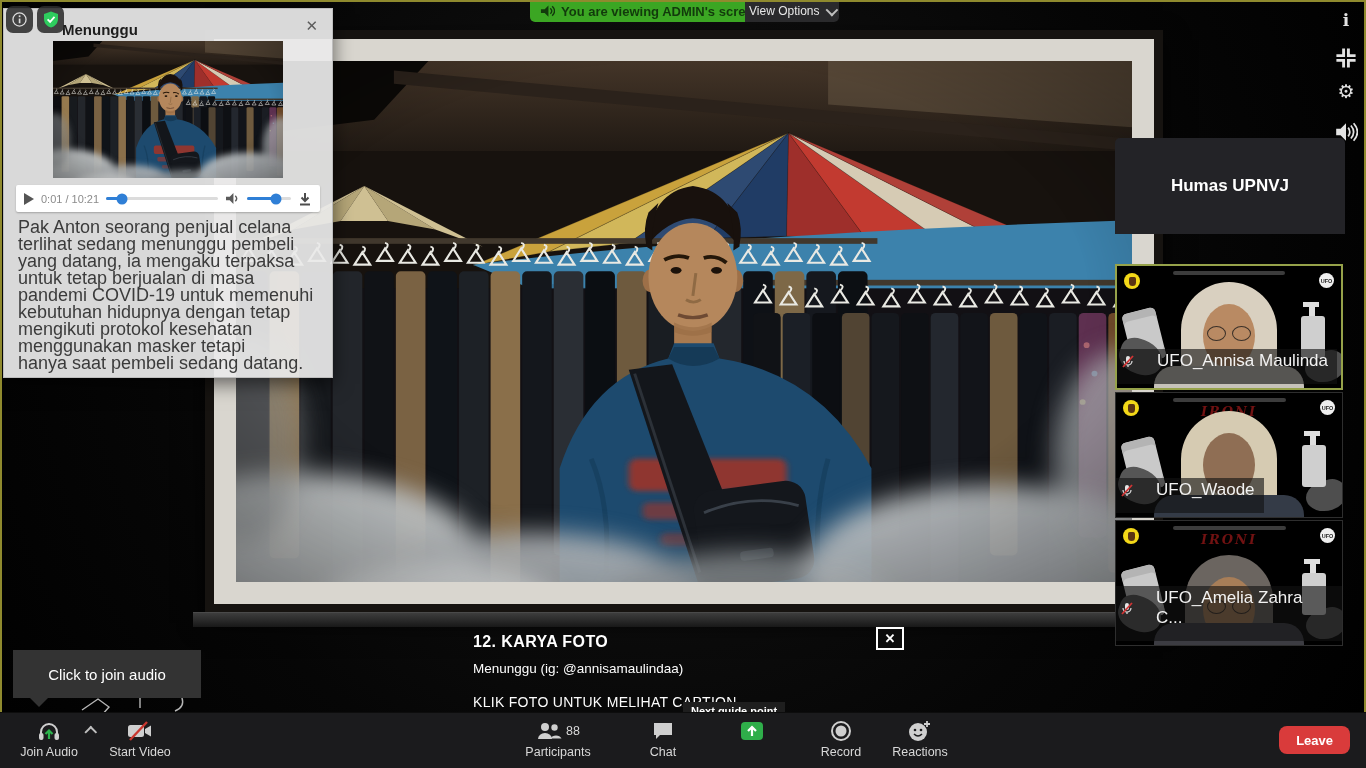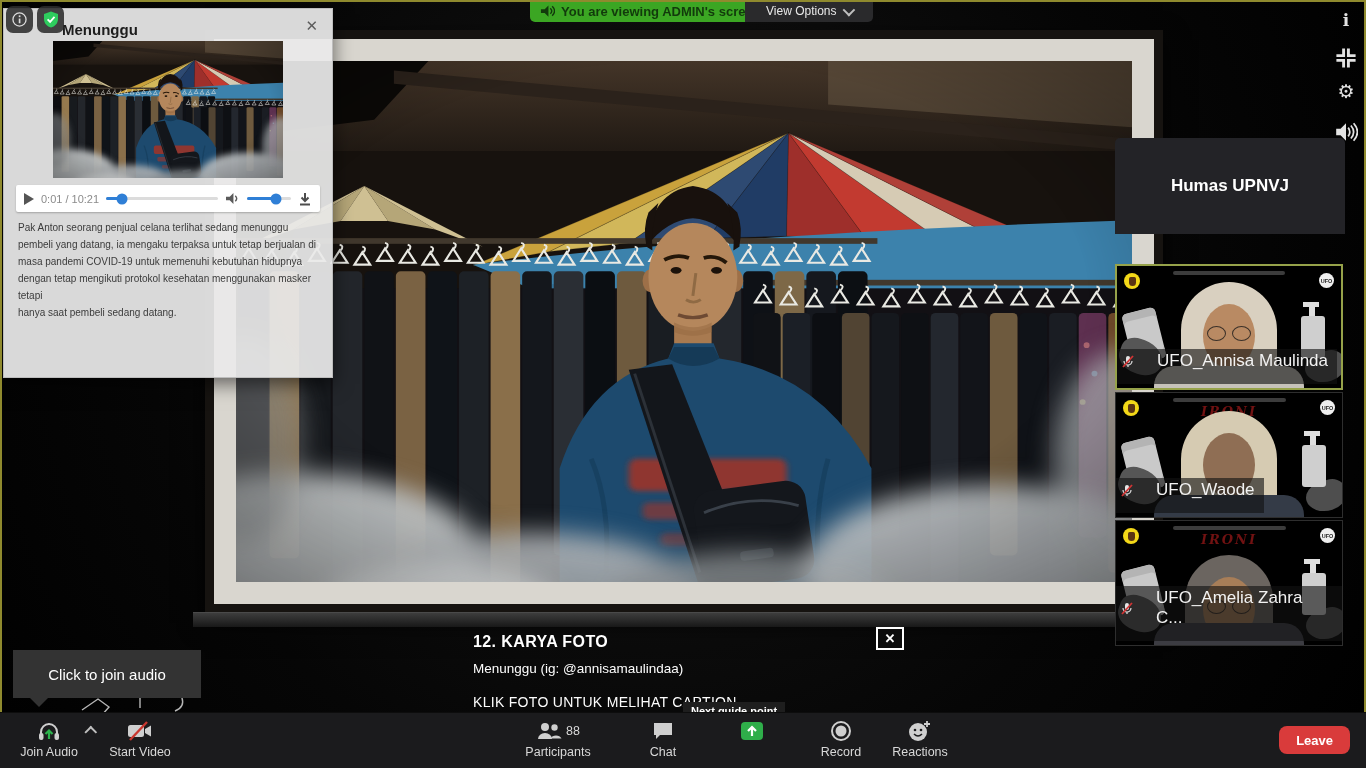--- a/index.html
+++ b/index.html
@@ -18,21 +18,21 @@
   .cap-sub{left:473px;top:661px;color:#fdfdfd;font-size:13.5px;z-index:2;}
   .cap-instr{left:473px;top:694px;color:#fdfdfd;font-size:14px;letter-spacing:.3px;z-index:2;}
   #cap-close{left:876px;top:627px;width:24px;height:19px;border:2px solid #fff;background:#0c0c0c;
     color:#fff;font-size:13px;line-height:19px;text-align:center;font-weight:bold;z-index:2;cursor:pointer;}
   
   #doodle{left:78px;top:690px;z-index:2;}
   
   #banner{left:530px;top:0;height:22px;background:#3ba623;color:#123a0c;font-weight:bold;font-size:13px;
     display:flex;align-items:center;padding:0 10px;border-radius:0 0 0 5px;z-index:5;}
   #viewopts{left:745px;top:0;height:22px;background:#2a2a2c;color:#e8e8e8;font-size:12px;display:flex;
-    align-items:center;gap:7px;padding:0 21px;border-radius:0 0 5px 0;z-index:5;cursor:pointer;}
+    align-items:center;gap:7px;padding:0 4px;border-radius:0 0 5px 0;z-index:5;cursor:pointer;}
   .chev{width:7px;height:7px;border-left:2px solid #bfbfbf;border-top:2px solid #bfbfbf;display:inline-block;}
   .chev.up{transform:rotate(45deg) translateY(1px);}
   .chev.down{transform:rotate(225deg) translateY(2px);}
   
   .rail-ic{left:1334px;width:24px;height:24px;color:#e2e2e2;text-align:center;z-index:5;cursor:pointer;}
   
   #host{left:1115px;top:138px;width:230px;height:96px;background:#232327;border-radius:5px 5px 0 0;
     display:flex;align-items:center;justify-content:center;color:#fff;font-weight:bold;font-size:17px;z-index:4;}
   .tile{left:1115px;width:228px;height:126px;background:#000;overflow:hidden;z-index:4;box-sizing:border-box;}
   .tile .vbgcap{position:absolute;left:25%;top:5px;width:50%;height:4px;background:#6d6d6d;opacity:.55;border-radius:2px;}
@@ -67,21 +67,21 @@
   #thumb{position:absolute;left:49px;top:32px;width:230px;height:137px;background:#111;overflow:hidden;}
   #thumb svg{display:block;width:100%;height:100%;}
   #pcontrols{position:absolute;left:12px;top:176px;width:304px;height:27px;background:#fff;border-radius:2px;
     box-shadow:0 1px 2px rgba(0,0,0,.25);display:flex;align-items:center;padding:0 8px;box-sizing:border-box;gap:7px;}
   .playtri{width:0;height:0;border-left:10px solid #555;border-top:6px solid transparent;border-bottom:6px solid transparent;cursor:pointer;}
   .ptime{color:#8b8b8b;font-size:11px;white-space:nowrap;}
   .track{position:relative;height:3px;background:#dcdcdc;border-radius:2px;}
   .track .fill{position:absolute;left:0;top:0;bottom:0;background:#2f7fd6;border-radius:2px;}
   .track .knob{position:absolute;top:50%;width:11px;height:11px;background:#2f7fd6;border-radius:50%;transform:translate(-50%,-50%);}
   #seek{flex:1;} #vol{width:44px;}
-  #pdesc{position:absolute;left:14px;top:210px;width:302px;color:#3b3b3b;font-size:10px;line-height:17px;white-space:pre-line;}
+  #pdesc{position:absolute;left:14px;top:210px;width:302px;color:#3b3b3b;font-size:18px;line-height:17px;white-space:pre-line;}
   #pameris{position:absolute;left:14px;top:347px;width:302px;color:#3b3b3b;font-size:12.5px;}
   .mini-btn{width:27px;height:27px;border-radius:7px;background:rgba(44,44,44,.88);display:flex;align-items:center;
     justify-content:center;z-index:7;cursor:pointer;}
   
   #tt-audio{left:13px;top:650px;width:188px;height:48px;background:#333;color:#fff;font-size:15px;
     display:flex;align-items:center;justify-content:center;z-index:7;}
   #tt-audio::after{content:"";position:absolute;left:17px;top:48px;border:9px solid transparent;border-top-color:#333;}
   #tt-guide{left:683px;top:702px;background:#1e1e1e;color:#fff;font-size:11px;font-weight:bold;
     padding:3px 8px 4px;z-index:7;white-space:nowrap;}
   

